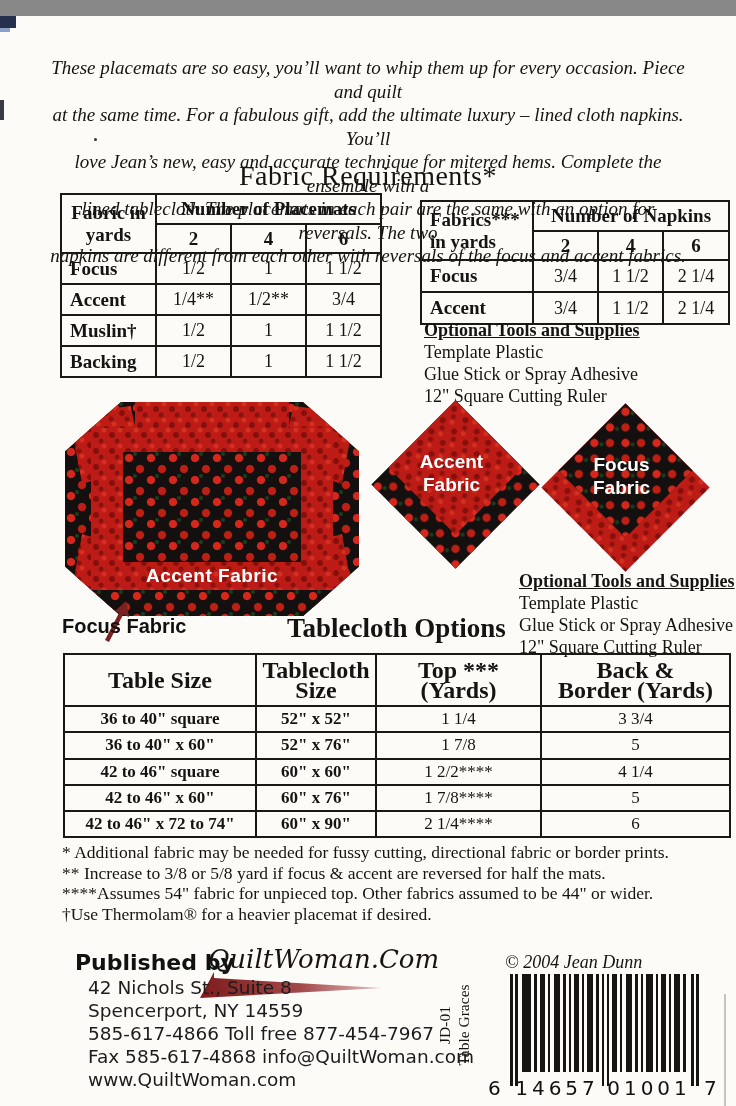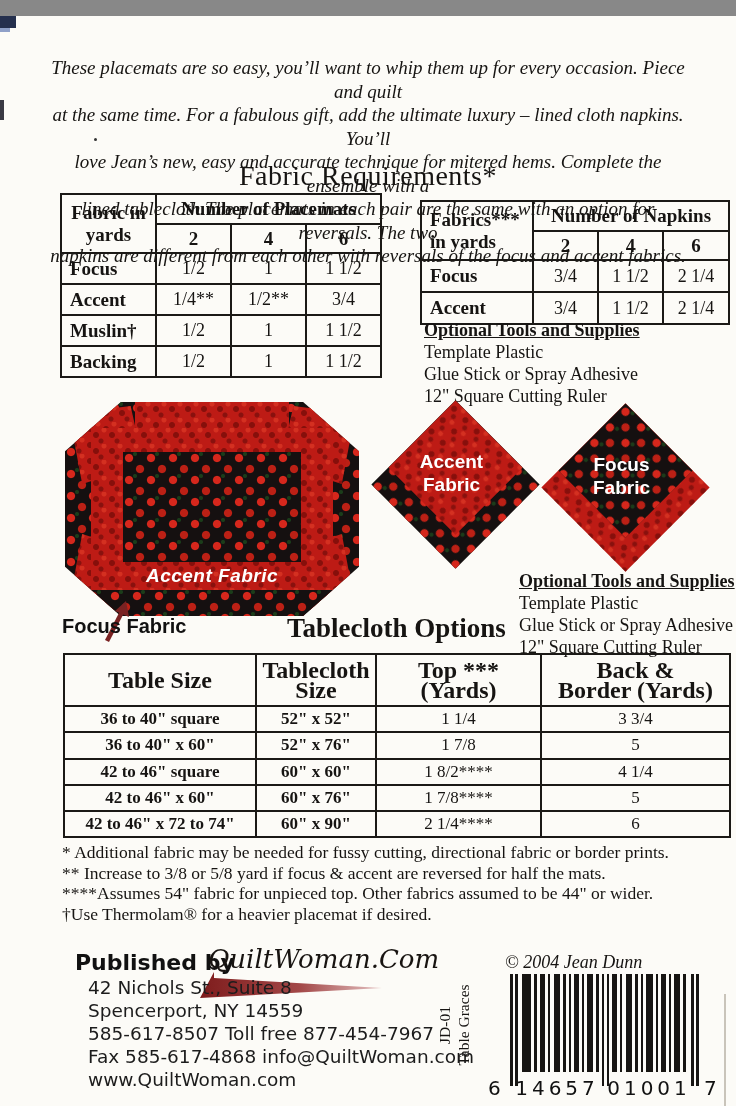--- a/index.html
+++ b/index.html
@@ -56,21 +56,21 @@
     background-color:#bd1b15;
     background-image:
       radial-gradient(circle at 5px 7px, rgba(90,6,4,.55) 2.5px, rgba(0,0,0,0) 3.5px),
       radial-gradient(circle at 13px 2px, rgba(235,70,45,.5) 2px, rgba(0,0,0,0) 3px),
       radial-gradient(circle at 10px 13px, rgba(60,3,3,.4) 2px, rgba(0,0,0,0) 3px);
     background-size:16px 16px;
   }
 
   
   .placemat { position:absolute; left:65px; top:386px; width:294px; height:214px;
-              clip-path:polygon(19% 0, 81% 0, 100% 23%, 100% 77%, 81% 100%, 19% 100%, 0 77%, 0 23%);font-style:italic; }
+              clip-path:polygon(19% 0, 81% 0, 100% 23%, 100% 77%, 81% 100%, 19% 100%, 0 77%, 0 23%); }
   .pm-layer { position:absolute; }
   .pm-outer { inset:0; }
   .pm-top-patch { left:70px; top:0; width:154px; height:27px; }
   .pm-tri { width:88px; height:78px; }
   .pm-tri.tl { left:4px;  top:4px;  clip-path:polygon(0 10%, 70% 0, 85% 75%, 15% 100%); }
   .pm-tri.tr { right:4px; top:4px;  clip-path:polygon(30% 0, 100% 10%, 85% 100%, 15% 75%); }
   .pm-tri.bl { left:4px;  bottom:4px; clip-path:polygon(15% 0, 85% 25%, 70% 100%, 0 90%); }
   .pm-tri.br { right:4px; bottom:4px; clip-path:polygon(15% 25%, 85% 0, 100% 90%, 30% 100%); }
   .pm-ring { inset:26px; }
   .pm-center { left:58px; right:58px; top:50px; bottom:54px; }
@@ -311,21 +311,21 @@
     </tr>
     <tr style="height:26px">
       <td class="b">36 to 40" x 60"</td>
       <td class="b">52" x 76"</td>
       <td>1 7/8</td>
       <td>5</td>
     </tr>
     <tr style="height:26px">
       <td class="b">42 to 46" square</td>
       <td class="b">60" x 60"</td>
-      <td>1 8/2****</td>
+      <td>1 2/2****</td>
       <td>4 1/4</td>
     </tr>
     <tr style="height:26px">
       <td class="b">42 to 46" x 60"</td>
       <td class="b">60" x 76"</td>
       <td>1 7/8****</td>
       <td>5</td>
     </tr>
     <tr style="height:26px">
       <td class="b">42 to 46" x 72 to 74"</td>
@@ -353,21 +353,21 @@
           <stop offset="1" stop-color="#e4c2c2"></stop>
         </linearGradient>
       </defs>
       <polygon points="14,0 0,26 182,16 14,6" fill="url(#sw)"></polygon>
     </svg>
     <div class="logo-text">QuiltWoman.Com</div>
   </div>
   <div class="address">
     <div>42 Nichols St., Suite 8</div>
     <div>Spencerport, NY 14559</div>
-    <div>585-617-8507 Toll free 877-454-7967</div>
+    <div>585-617-4866 Toll free 877-454-7967</div>
     <div>Fax 585-617-4868  info@QuiltWoman.com</div>
     <div>www.QuiltWoman.com</div>
   </div>
 
   <div class="copyright">© 2004 Jean Dunn</div>
 
   <div class="product-code">
     <div>JD-01</div>
     <div>Table Graces</div>
   </div>

